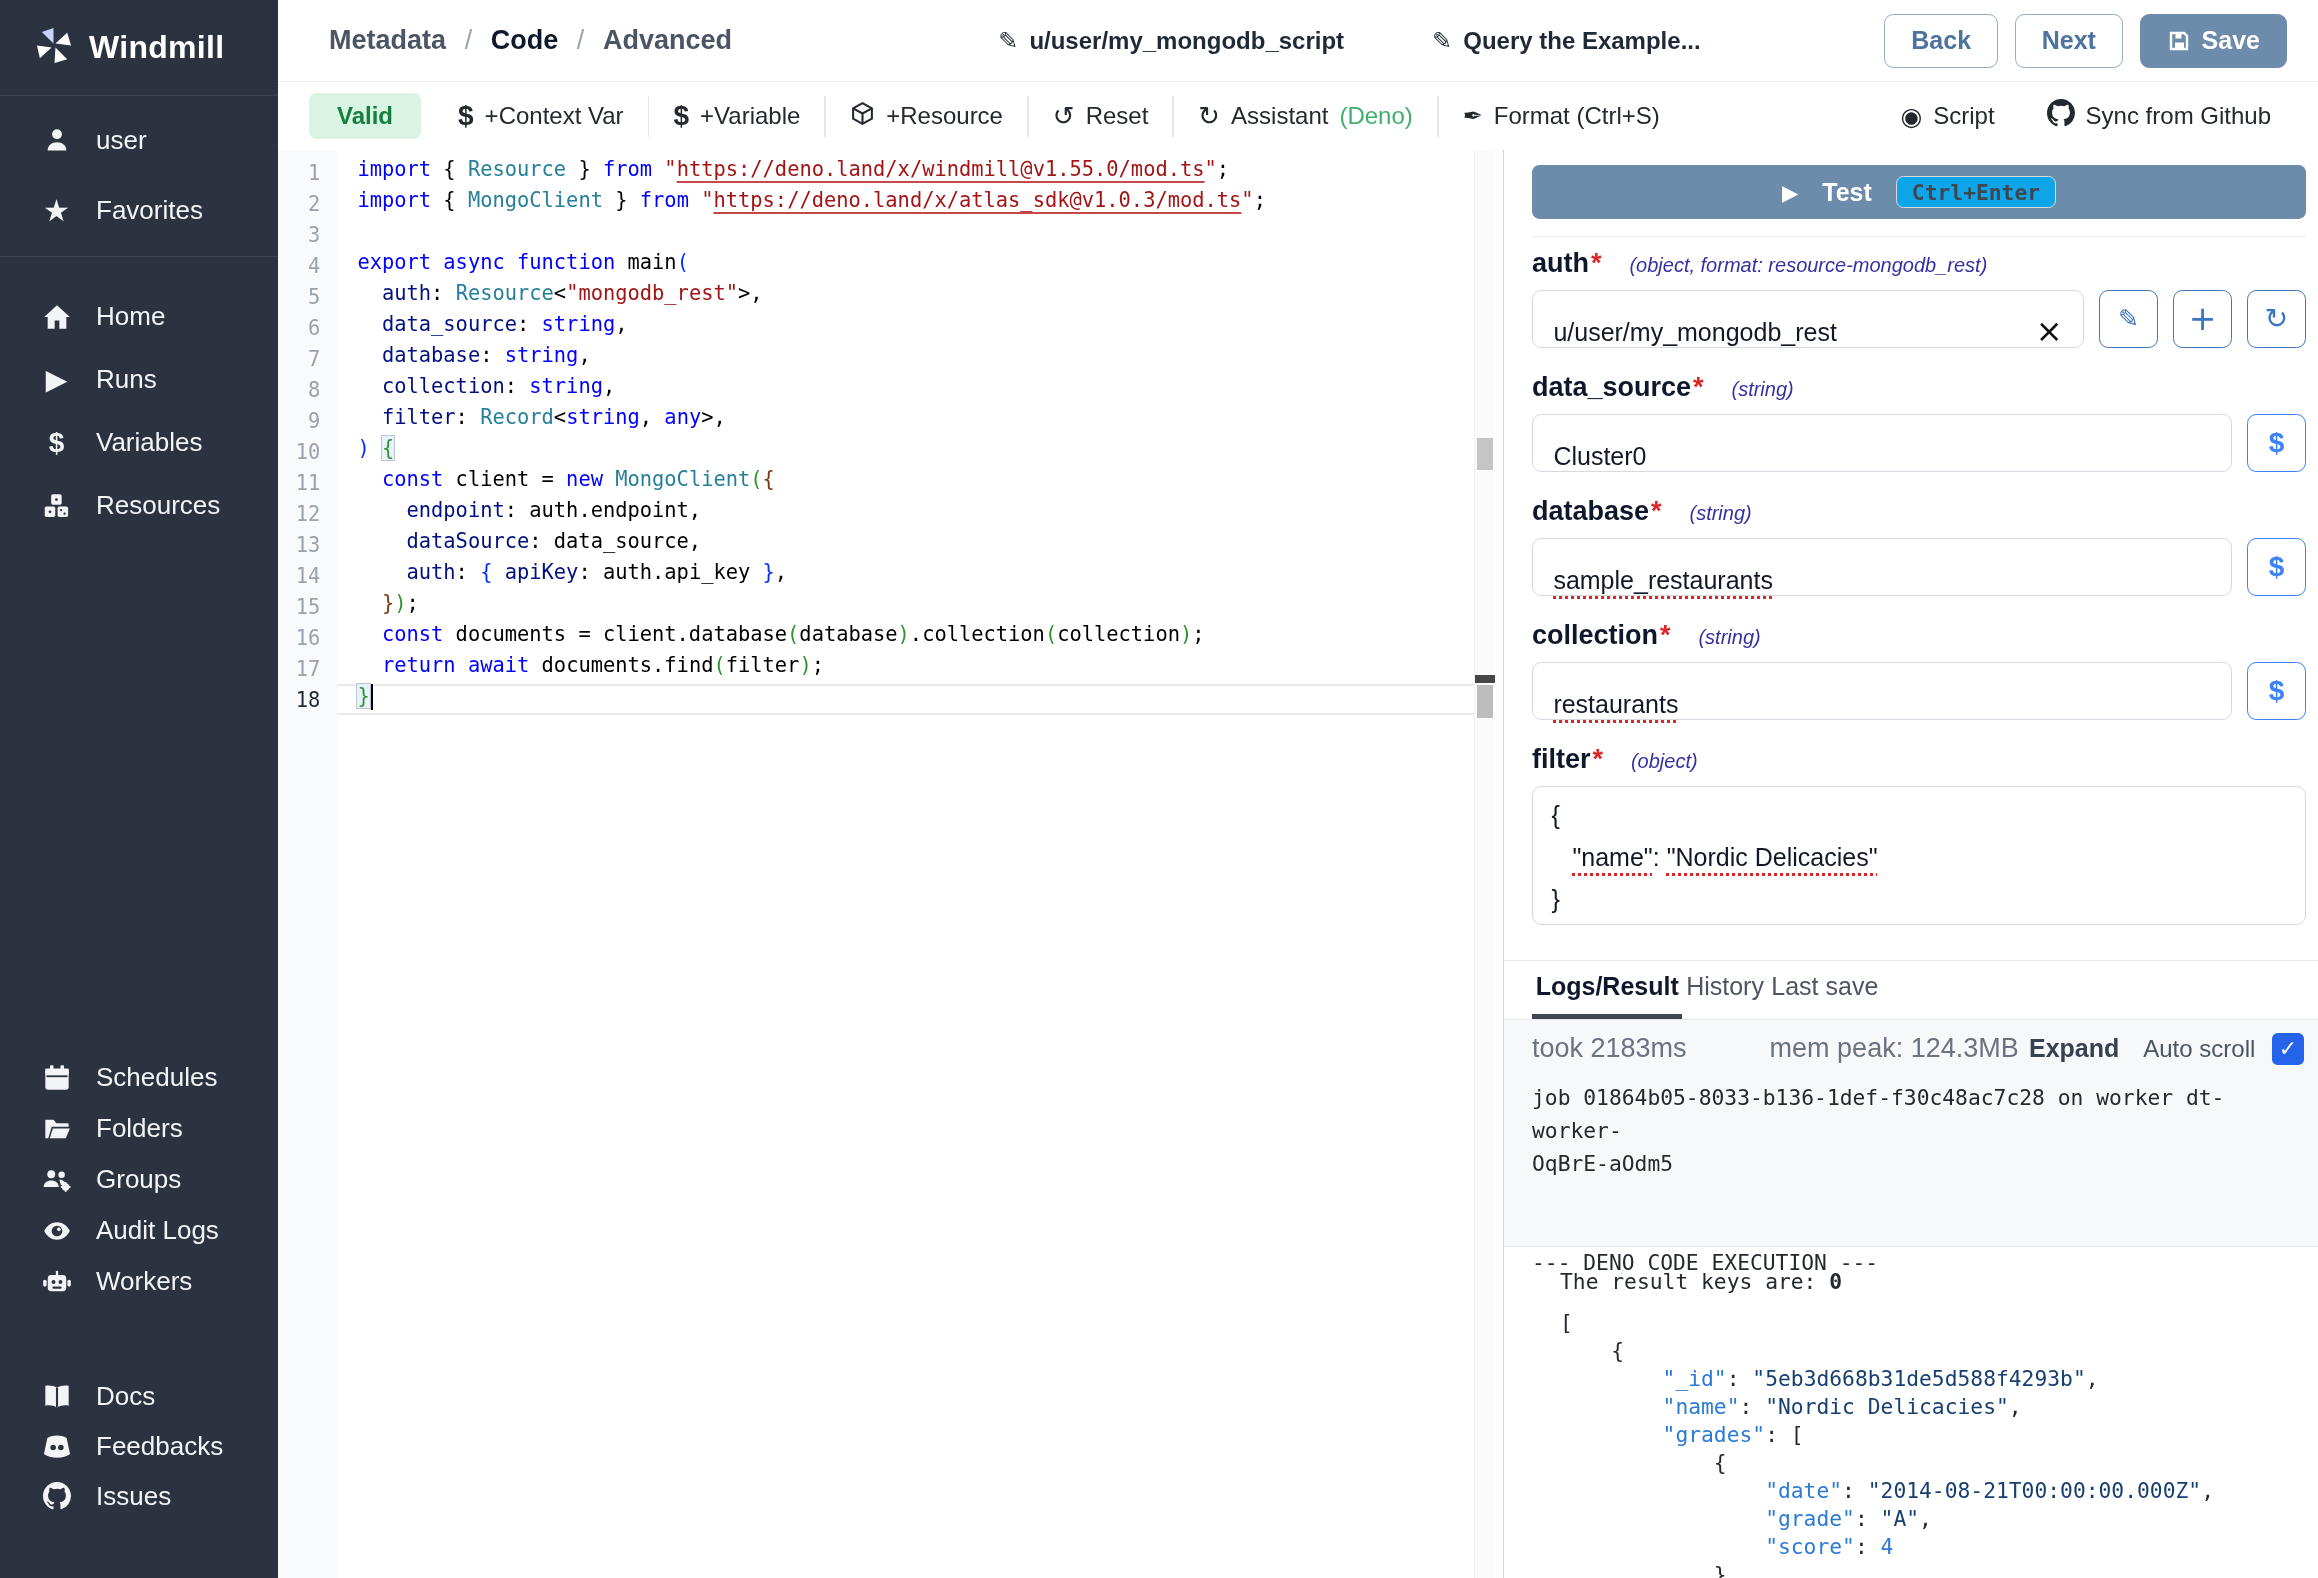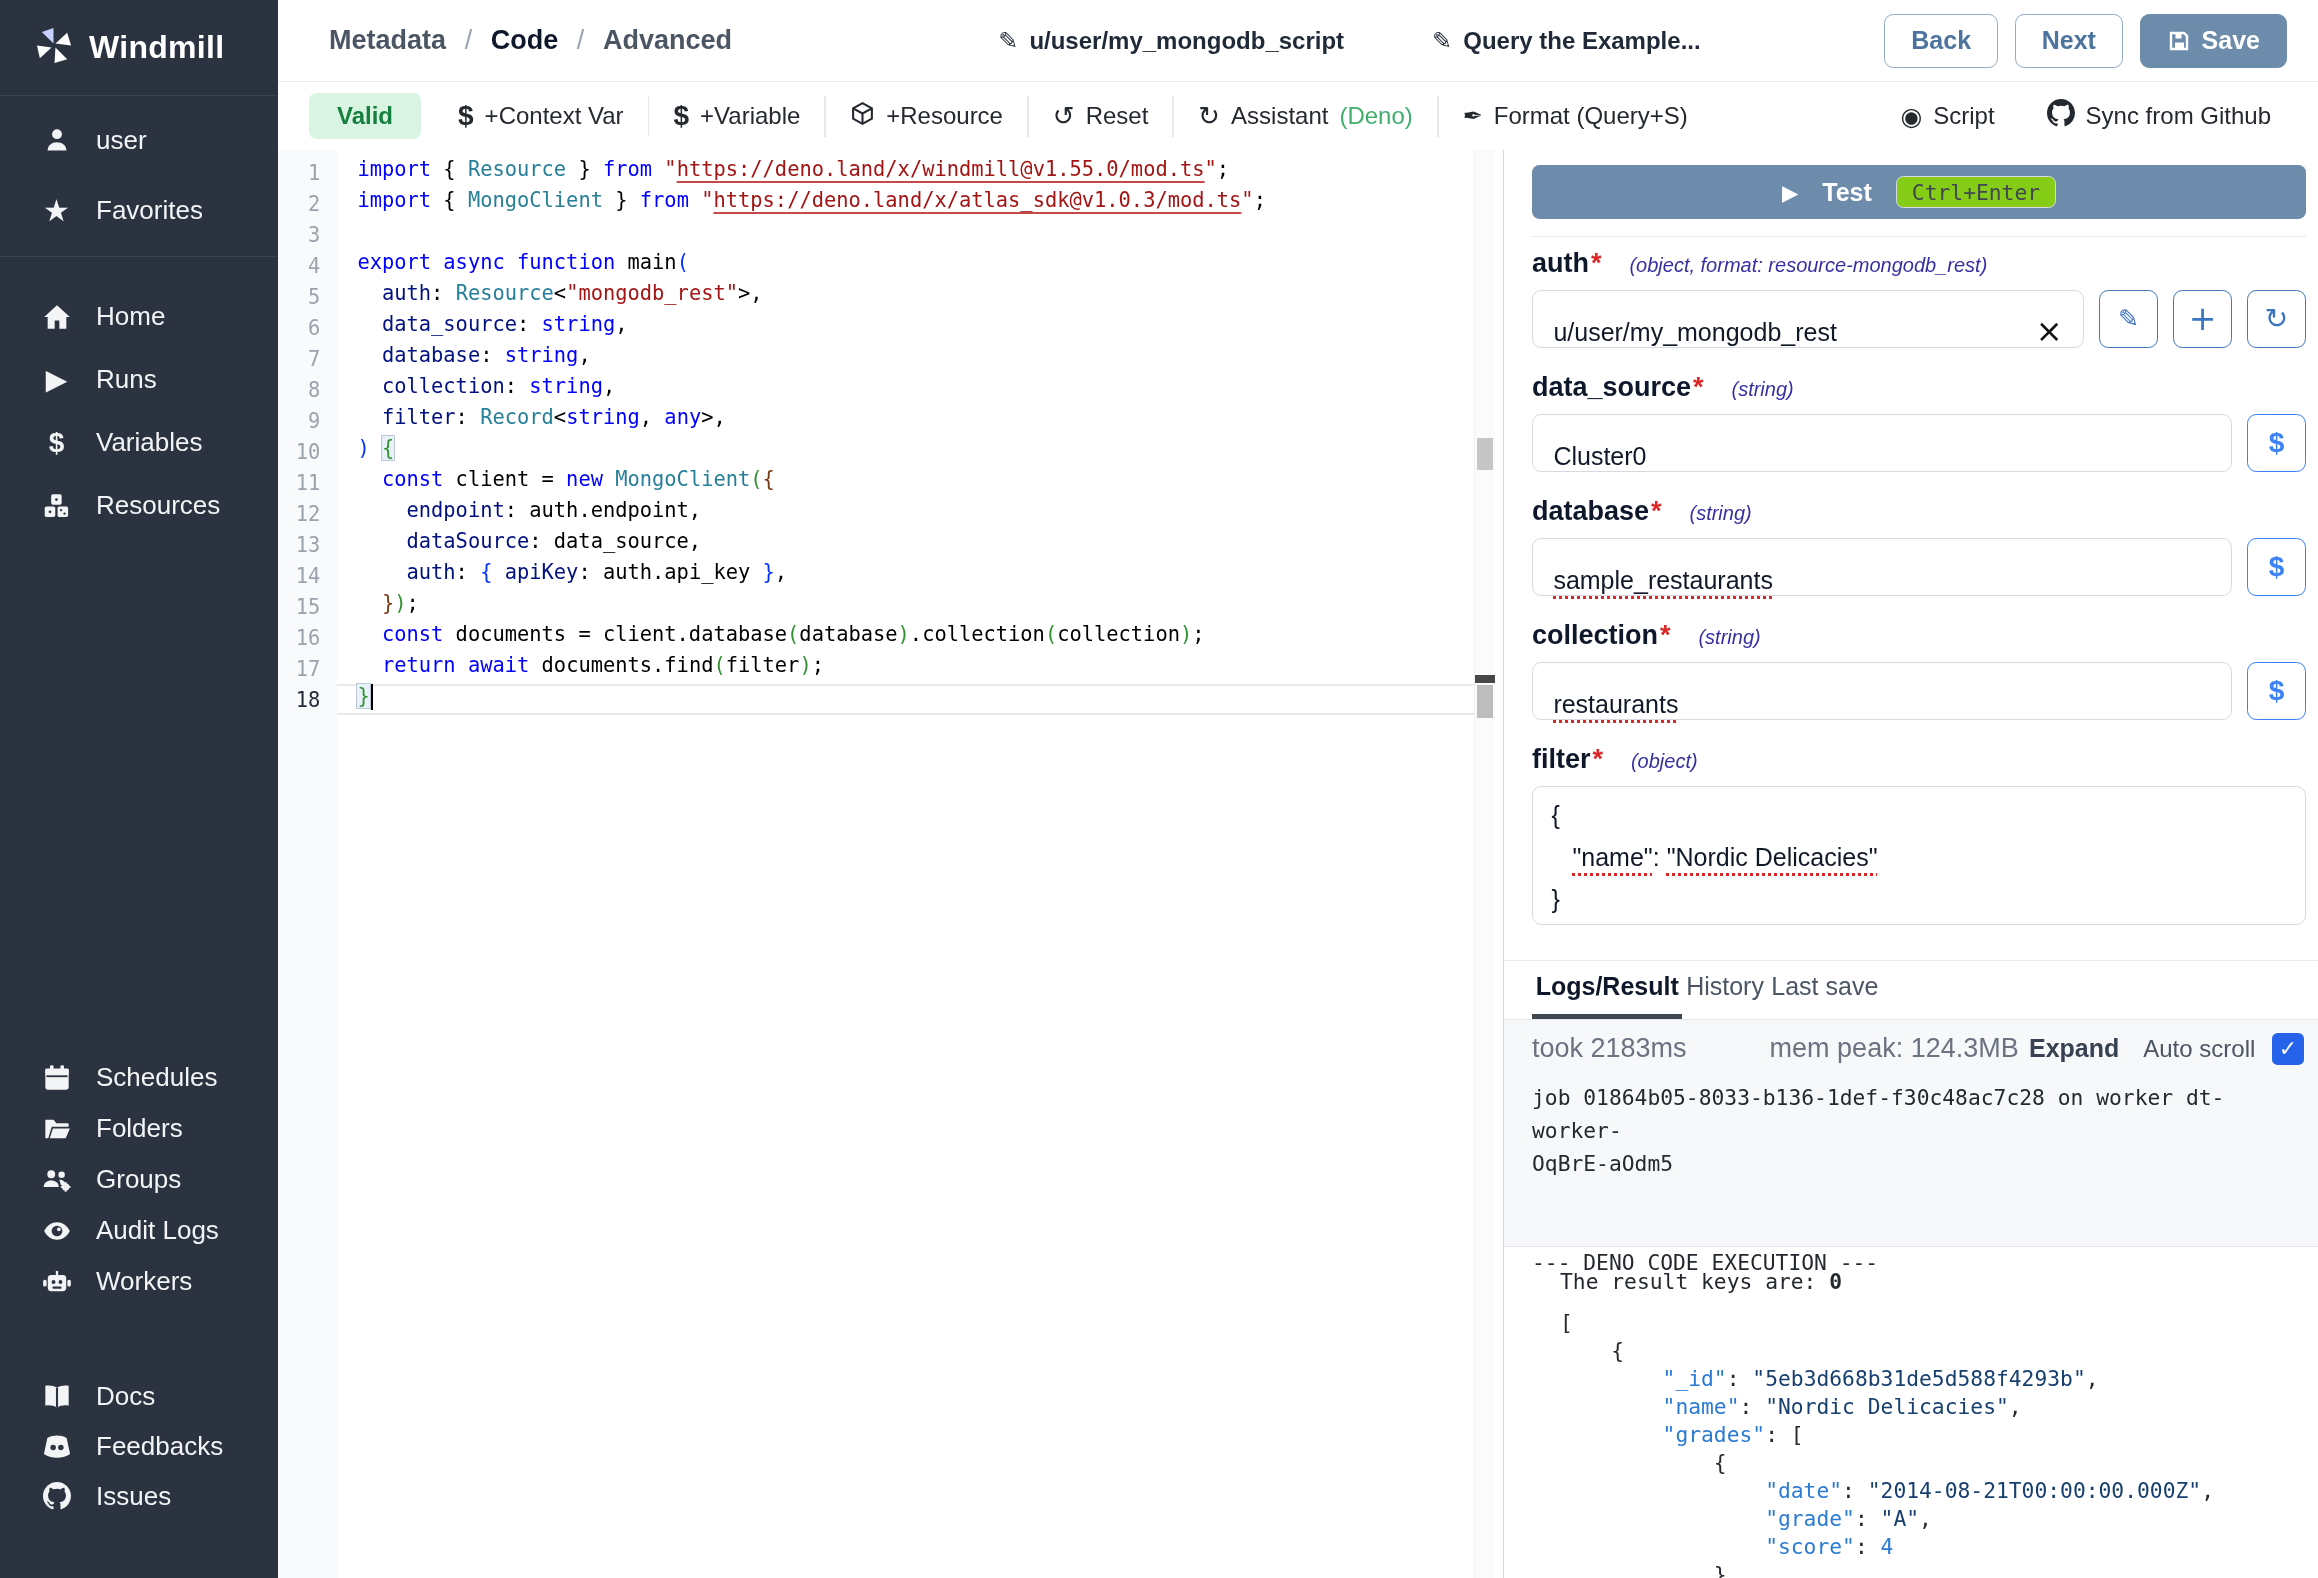--- a/index.html
+++ b/index.html
@@ -80,22 +80,22 @@
   .mk.b{top:535px;height:33px;background:#bdbdbd}
 
   
   .rp{position:absolute;left:1503px;top:150px;width:816px;bottom:0;background:#fff;
     border-left:1.9px solid #d6dade;overflow:hidden}
   .rp-inner{padding:0 13px 0 28px}
   .test-wrap{padding:15px 0 16.7px;border-bottom:1.9px solid #e9ebee}
   .test-btn{width:100%;height:54px;border-radius:7.4px;background:var(--accent);color:#fff;display:flex;
     align-items:center;justify-content:center;gap:24px;font-size:25px;font-weight:bold;cursor:pointer}
   .test-btn .glyph{font-size:21.3px}
-  .kbd{font-family:"DejaVu Sans Mono",monospace;font-size:21.3px;font-weight:400;color:#3f4650;
-    background:#84cc16;border:1.9px solid #d8dce1;border-radius:7.4px;padding:2.8px 15px}
+  .kbd{font-family:"DejaVu Sans Mono",monospace;font-size:21.3px;font-weight:700;color:#3f4650;
+    background:#0ea5e9;border:1.9px solid #d8dce1;border-radius:7.4px;padding:2.8px 15px}
   .flabel{display:flex;align-items:baseline;margin-top:24px;margin-bottom:11px}
   .flabel:first-of-type{margin-top:11px}
   .fname{font-size:27px;font-weight:bold;color:#0f172a}
   .fstar{color:var(--star_red);font-size:27px;font-weight:bold;margin-left:1.9px}
   .ftype{font-size:20px;font-style:italic;color:var(--type_indigo);margin-left:28px}
   .frow{display:flex;gap:15px;align-items:stretch}
   .tinput{flex:1;height:58px;border:1.9px solid #d6dae0;border-radius:9.3px;display:flex;align-items:flex-end;
     padding:0 20.4px;font-size:25px;color:#111827;background:#fff;cursor:text;min-width:0}
   .clear-x{margin-left:auto;font-size:32px;color:#111;cursor:pointer;line-height:1;font-family:"DejaVu Sans",sans-serif}
   .sq{width:59px;height:58px;flex:none;border:1.9px solid #4277bd;border-radius:9.3px;background:#fff;color:#3b74c0;
@@ -360,21 +360,21 @@
         </div>
         <div class="tool-div"></div>
         <div class="tool-btn">
           <span class="icon"><span class="glyph" style="font-size:26px">↻</span></span>
           <span>Assistant</span> 
           <span class="deno">(Deno)</span>
         </div>
         <div class="tool-div"></div>
         <div class="tool-btn">
           <span class="icon"><span class="glyph" style="font-size:24px">✒</span></span>
-          <span>Format (Query+S)</span>
+          <span>Format (Ctrl+S)</span>
         </div>
       </div>
     <div class="toolbar-right" id="toolbar-right">
         <div class="tool-btn">
           <span class="icon"><span class="glyph" style="font-size:25px">◉</span></span>
           <span>Script</span>
         </div>
         <div class="tool-btn">
           <span class="icon"><svg width="28" height="28" viewBox="0 0 24 24" fill="currentColor">
               <path d="M12 0C5.37 0 0 5.37 0 12c0 5.3 3.44 9.8 8.2 11.38.6.11.82-.26.82-.58v-2.03c-3.34.73-4.04-1.61-4.04-1.61-.55-1.39-1.33-1.76-1.33-1.76-1.09-.74.08-.73.08-.73 1.2.08 1.84 1.24 1.84 1.24 1.07 1.83 2.8 1.3 3.49 1 .11-.78.42-1.3.76-1.6-2.66-.3-5.47-1.33-5.47-5.93 0-1.31.47-2.38 1.24-3.22-.12-.3-.54-1.52.12-3.18 0 0 1-.32 3.3 1.23a11.5 11.5 0 0 1 6 0c2.28-1.55 3.29-1.23 3.29-1.23.66 1.66.24 2.88.12 3.18.77.84 1.23 1.91 1.23 3.22 0 4.61-2.81 5.63-5.49 5.92.43.37.81 1.1.81 2.22v3.29c0 .32.22.7.83.58A12 12 0 0 0 24 12c0-6.63-5.37-12-12-12z"></path>

